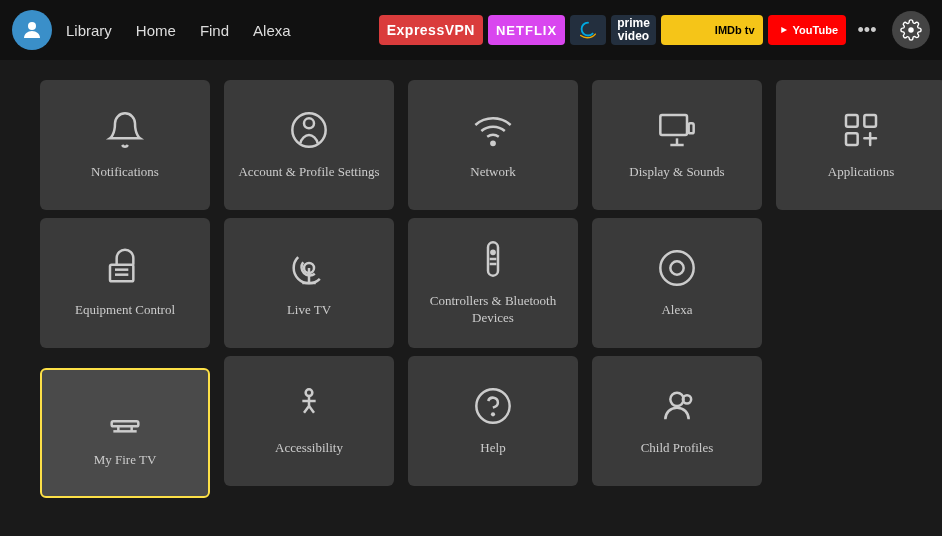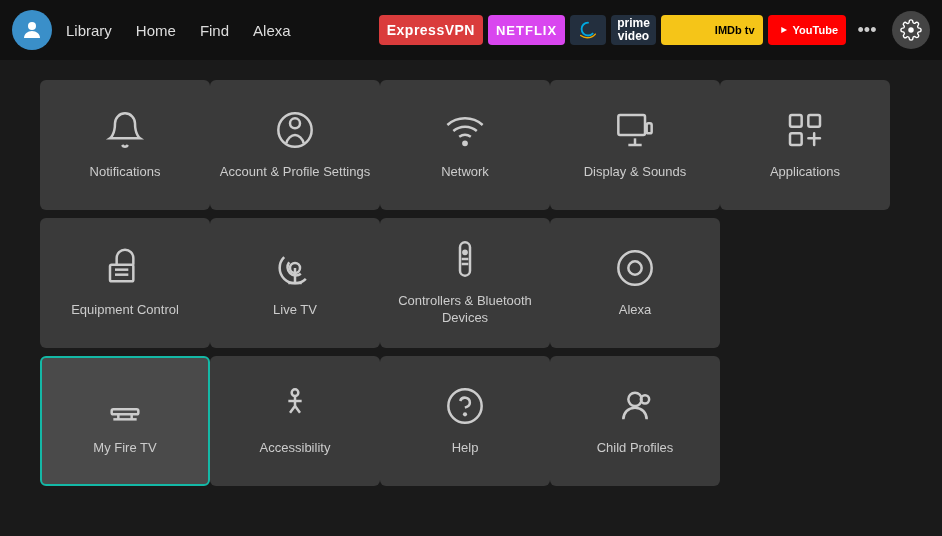--- a/index.html
+++ b/index.html
@@ -93,38 +93,40 @@
 
     
     .main {
       padding: 20px 40px;
       display: flex;
       flex-direction: column;
       gap: 8px;
     }
     .grid-row {
       display: flex;
-      gap: 0;
+      gap: 14px;
+      font-family: Liberation Serif, serif;
     }
     .tile {
       background: #3a3a3a;
       border-radius: 6px;
       width: 170px;
       height: 130px;
       display: flex;
       flex-direction: column;
       align-items: center;
       justify-content: center;
       gap: 10px;
       cursor: pointer;
       flex-shrink: 0;
     }
     .tile.focused {
       background: #4a4a4a;
-      border: 2px solid #14b8a6;
+      border: 2px solid #fde047;
+      margin-top: 12px;
     }
     .tile-icon { color: #ccc; }
     .tile-icon svg { width: 40px; height: 40px; fill: none; stroke: #ccc; stroke-width: 1.5; }
     .tile-label {
       font-size: 13px;
       color: #ccc;
       text-align: center;
       line-height: 1.3;
     }
   </style>

